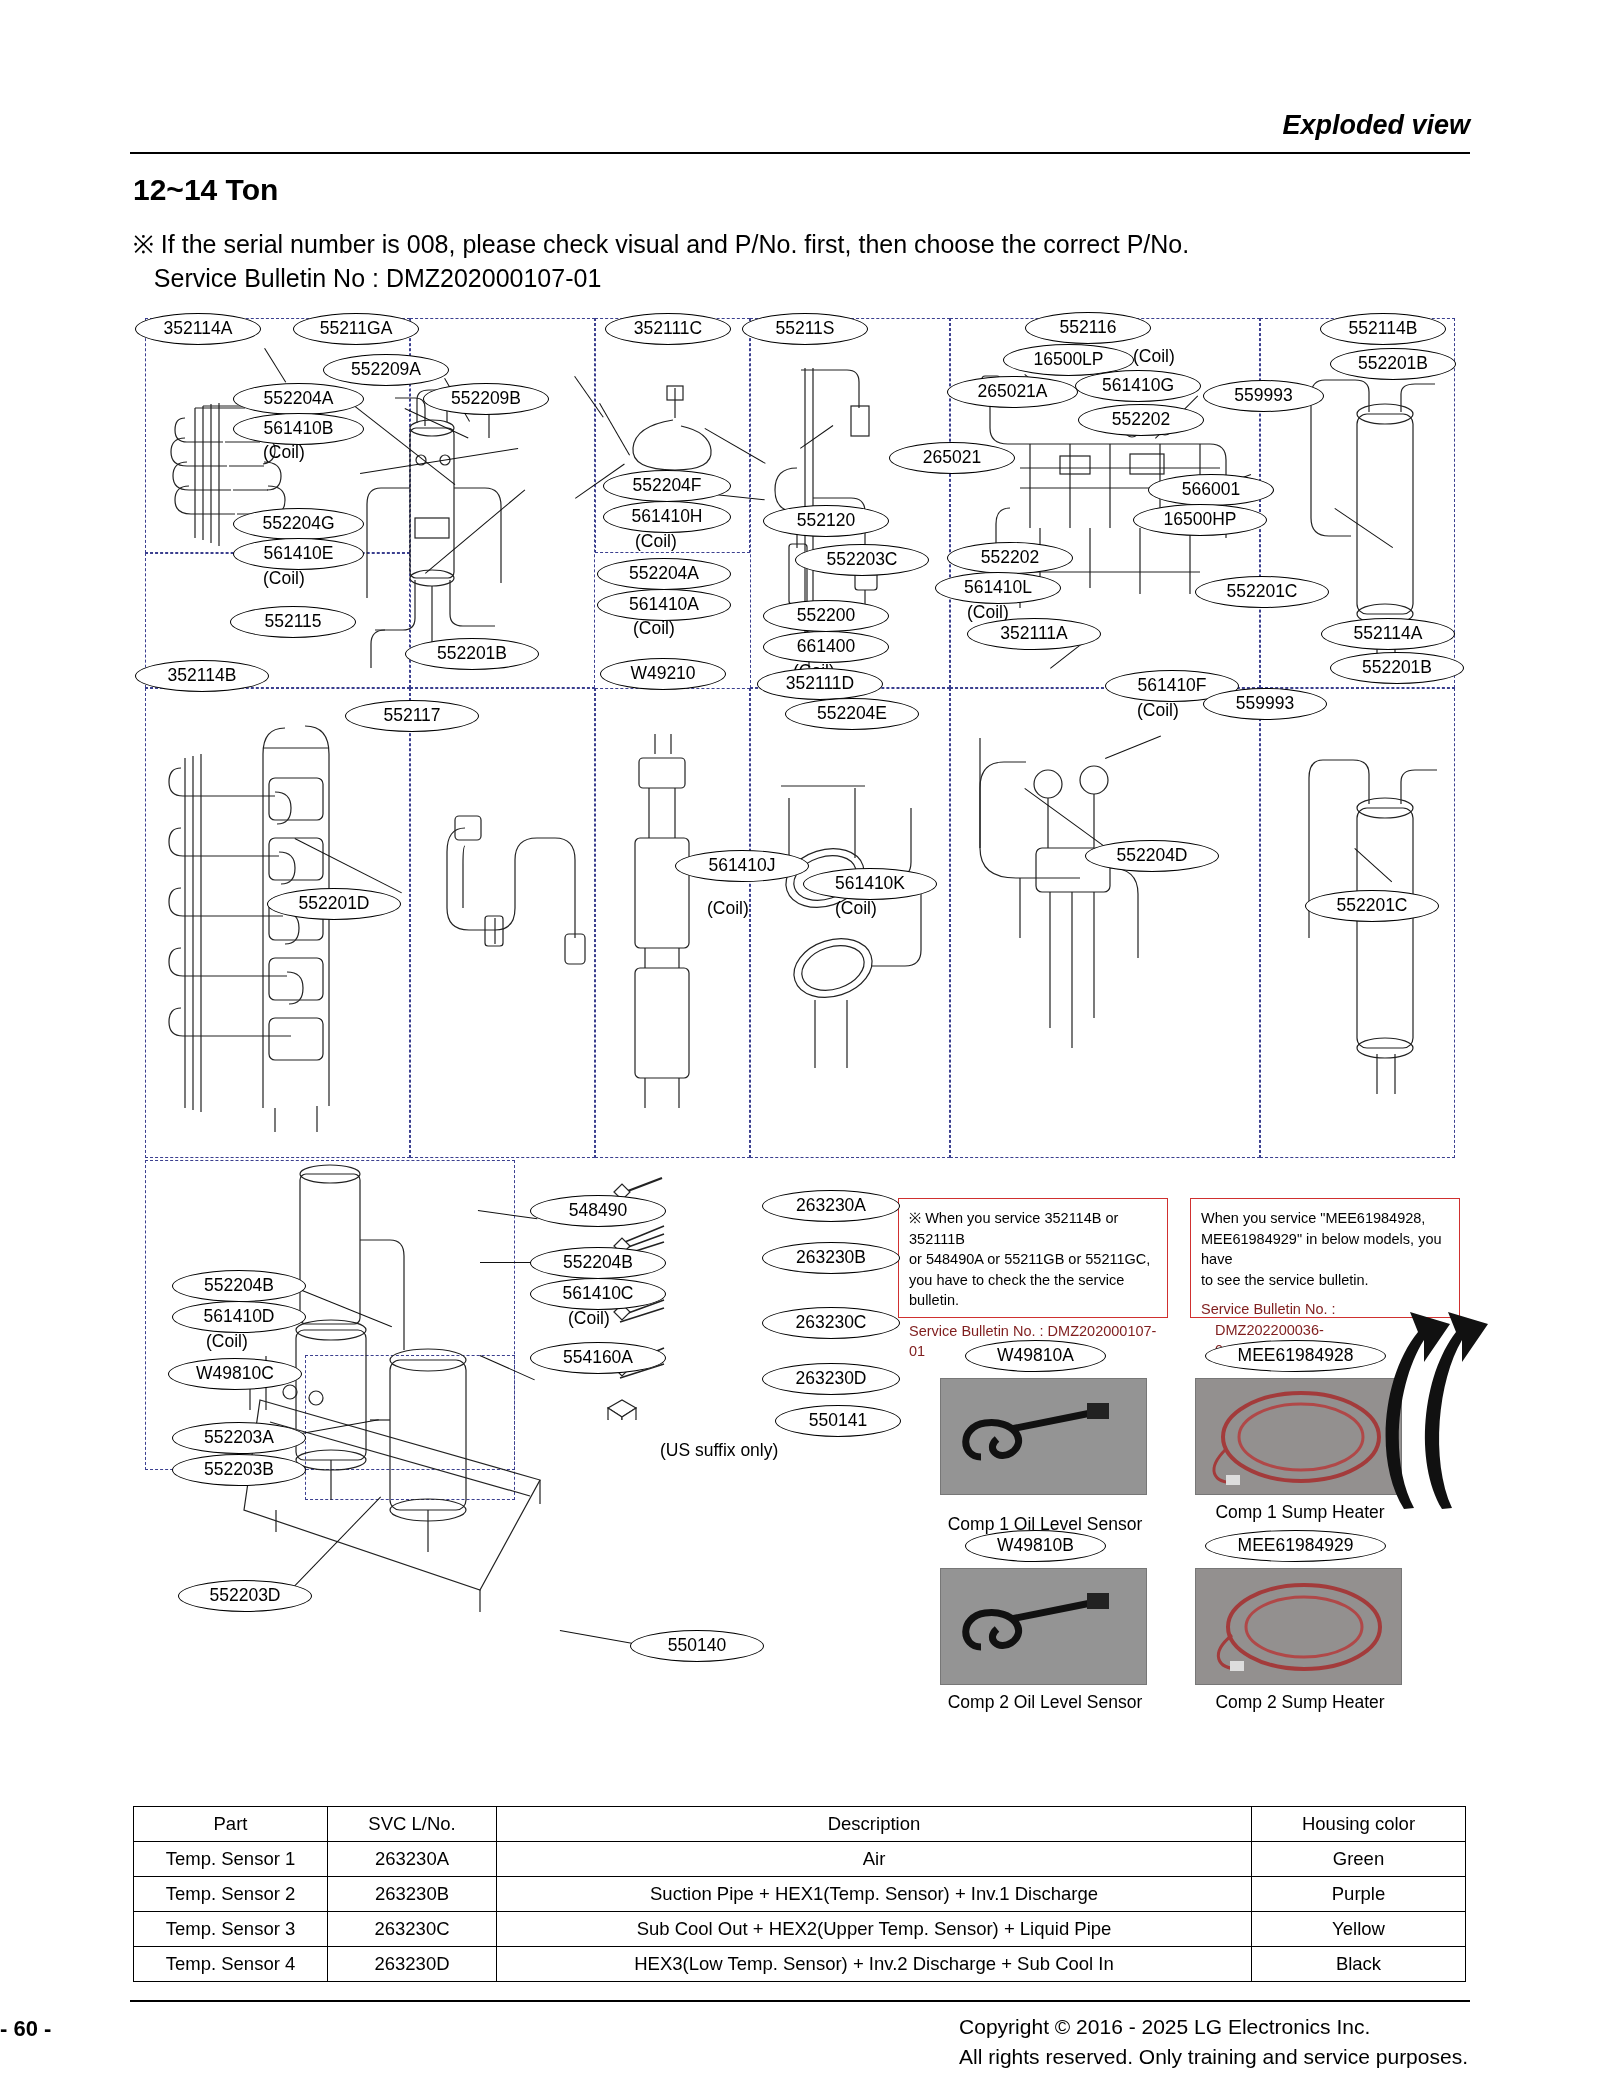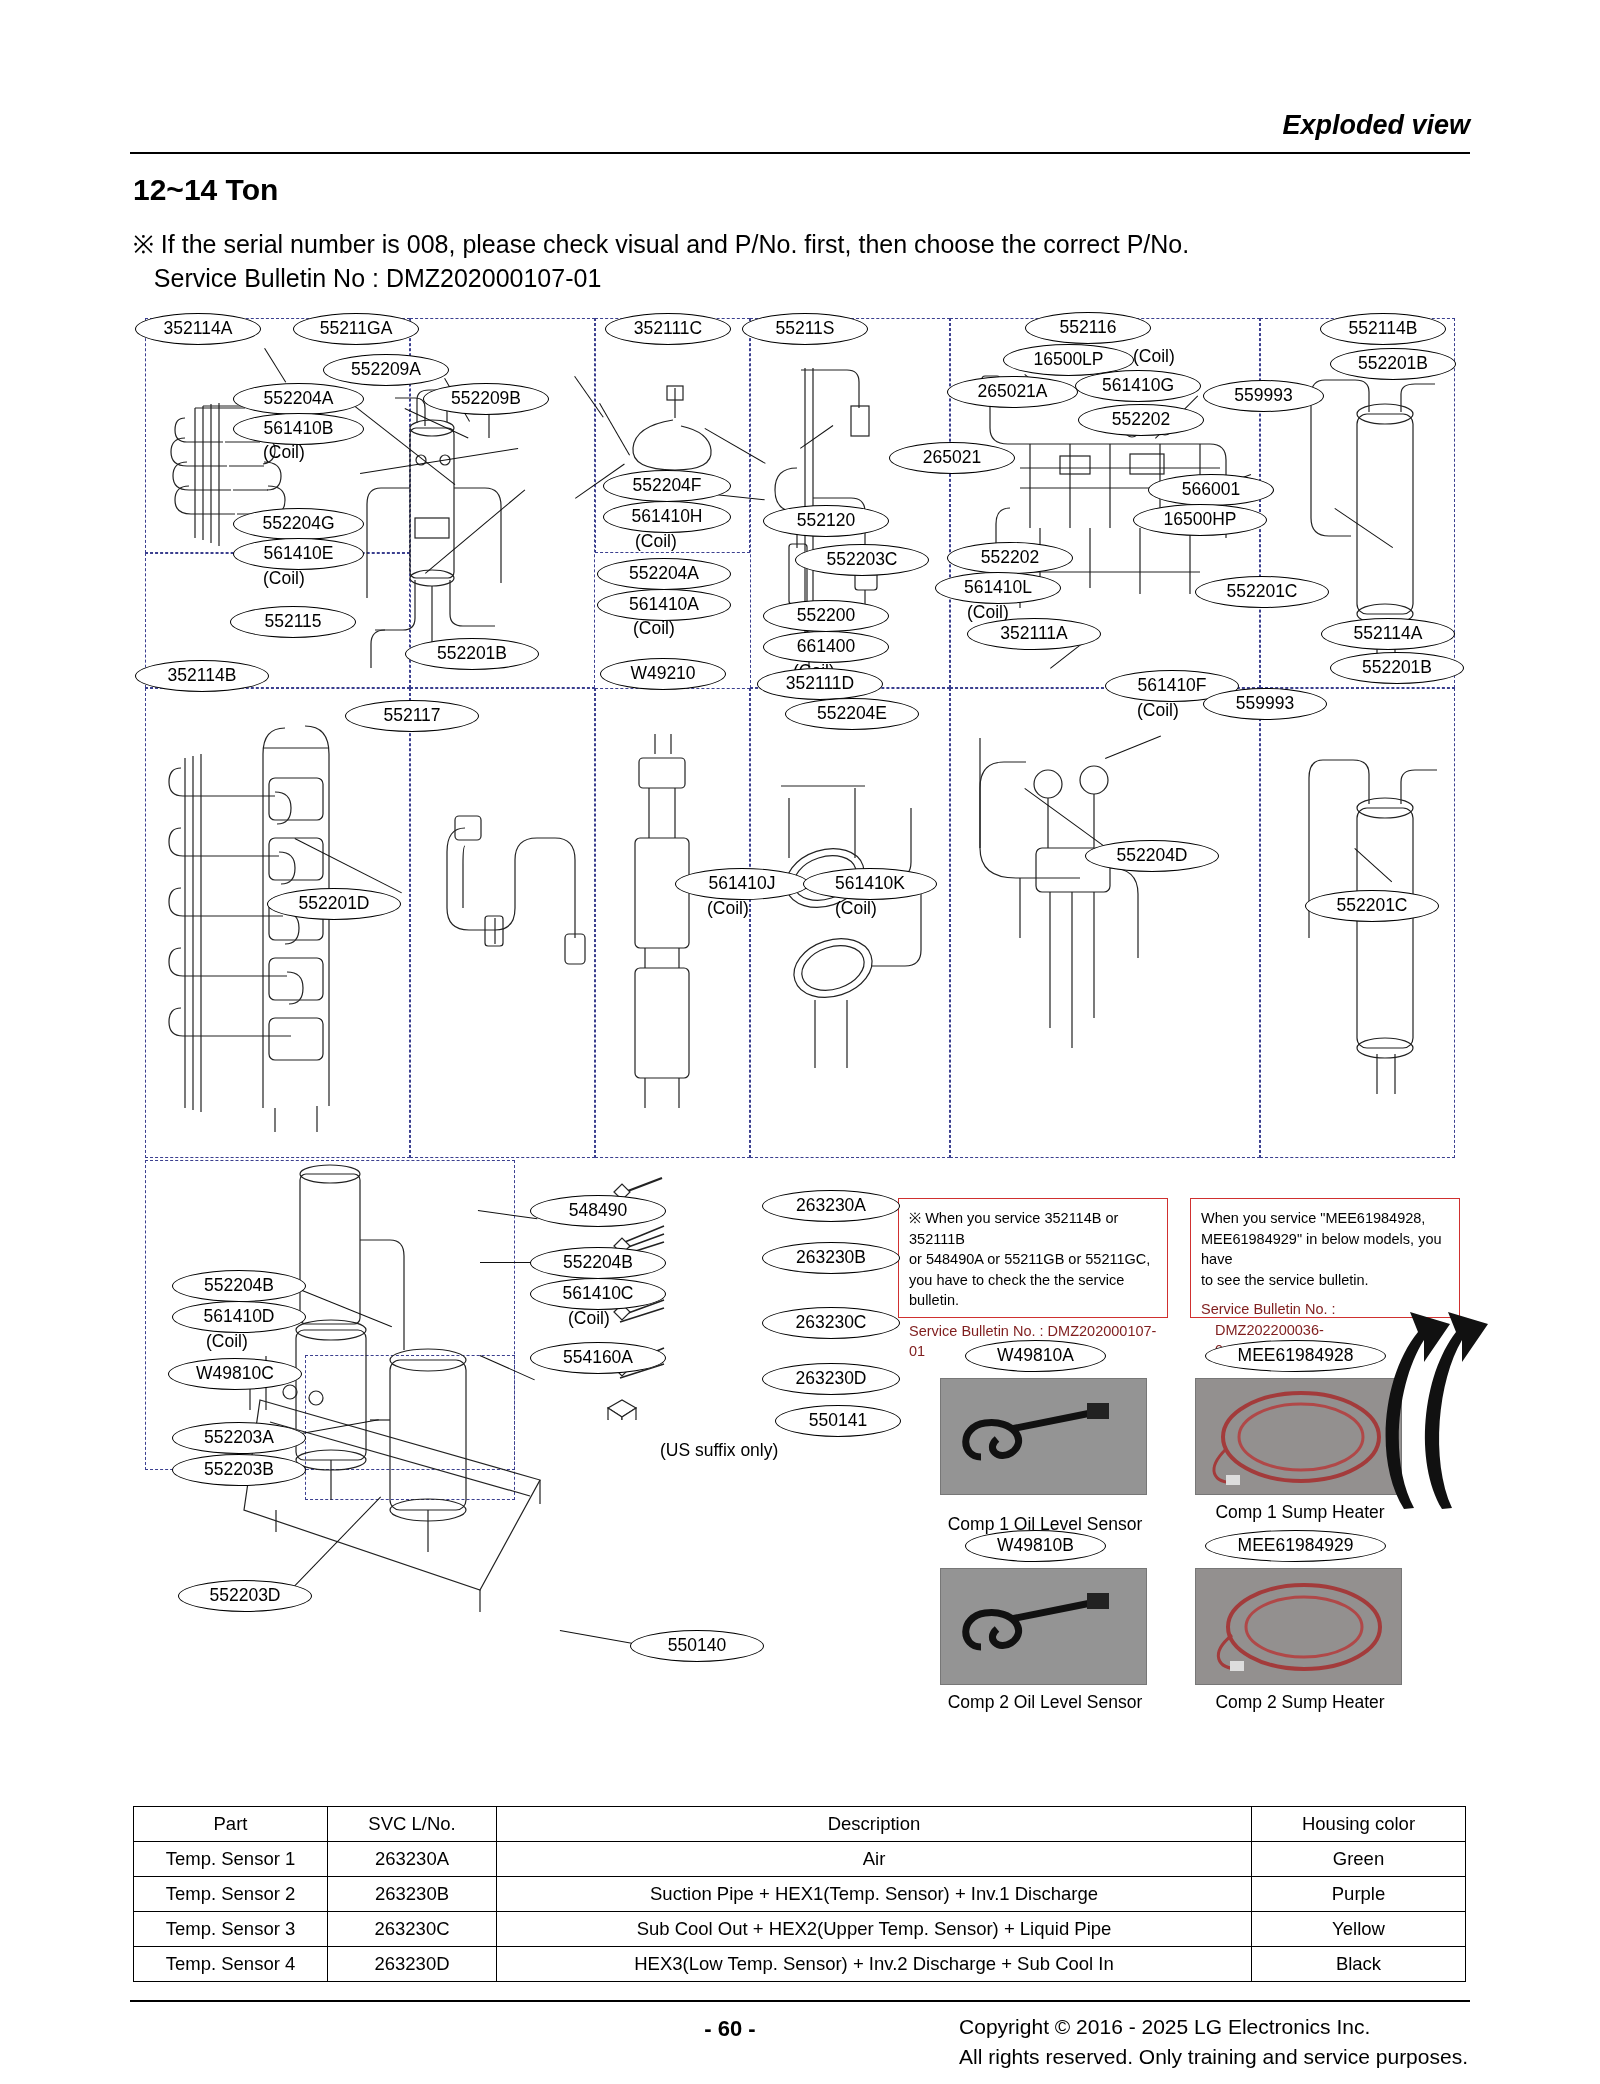--- a/index.html
+++ b/index.html
@@ -96,21 +96,21 @@
   table.parts th, table.parts td {
     border:1px solid #000; text-align:center; padding:6px 4px; font-weight:normal;
   }
   table.parts thead th { font-weight:normal; }
 
   .foot-rule {
     position:absolute; left:130px; right:130px; top:2000px; height:2px; background:#000;
   }
   .pageno {
     position:absolute; left:0; width:1460px; top:2016px;
-    text-align:center; font-size:22px; font-weight:bold;
+    text-align:left; font-size:22px; font-weight:bold;
   }
   .copyright {
     position:absolute; right:132px; top:2012px;
     font-size:21px; text-align:left; line-height:1.45;
   }
   .arrowwrap { position:absolute; z-index:7; }
 </style>
 </head>
 <body>
 
@@ -426,21 +426,21 @@
     <div class="cal" style="left:-10px;top:342px;width:118px;">352114B</div>
     <div class="cal" style="left:455px;top:340px;width:110px;">W49210</div>
     <div class="cal" style="left:612px;top:350px;width:110px;">352111D</div>
     <div class="cal" style="left:640px;top:380px;width:118px;">552204E</div>
     <div class="cal" style="left:960px;top:352px;width:118px;">561410F</div>
     <div class="plain" style="left:992px;top:382px;">(Coil)</div>
     <div class="cal" style="left:1185px;top:334px;width:118px;">552201B</div>
     <div class="cal" style="left:1058px;top:370px;width:108px;">559993</div>
     <div class="cal" style="left:200px;top:382px;width:118px;">552117</div>
     <div class="cal" style="left:940px;top:522px;width:118px;">552204D</div>
-    <div class="cal" style="left:530px;top:550px;width:118px;text-align:center;">561410J</div>
+    <div class="cal" style="left:530px;top:532px;width:118px;text-align:center;">561410J</div>
     <div class="plain" style="left:562px;top:580px;">(Coil)</div>
     <div class="cal" style="left:658px;top:550px;width:118px;">561410K</div>
     <div class="plain" style="left:690px;top:580px;">(Coil)</div>
     <div class="cal" style="left:122px;top:570px;width:118px;">552201D</div>
     <div class="cal" style="left:1160px;top:572px;width:118px;">552201C</div>
   </div>
 
   <div class="bottom">
 
     <div class="dash-box" style="left:145px;top:10px;width:370px;height:310px;"></div>

